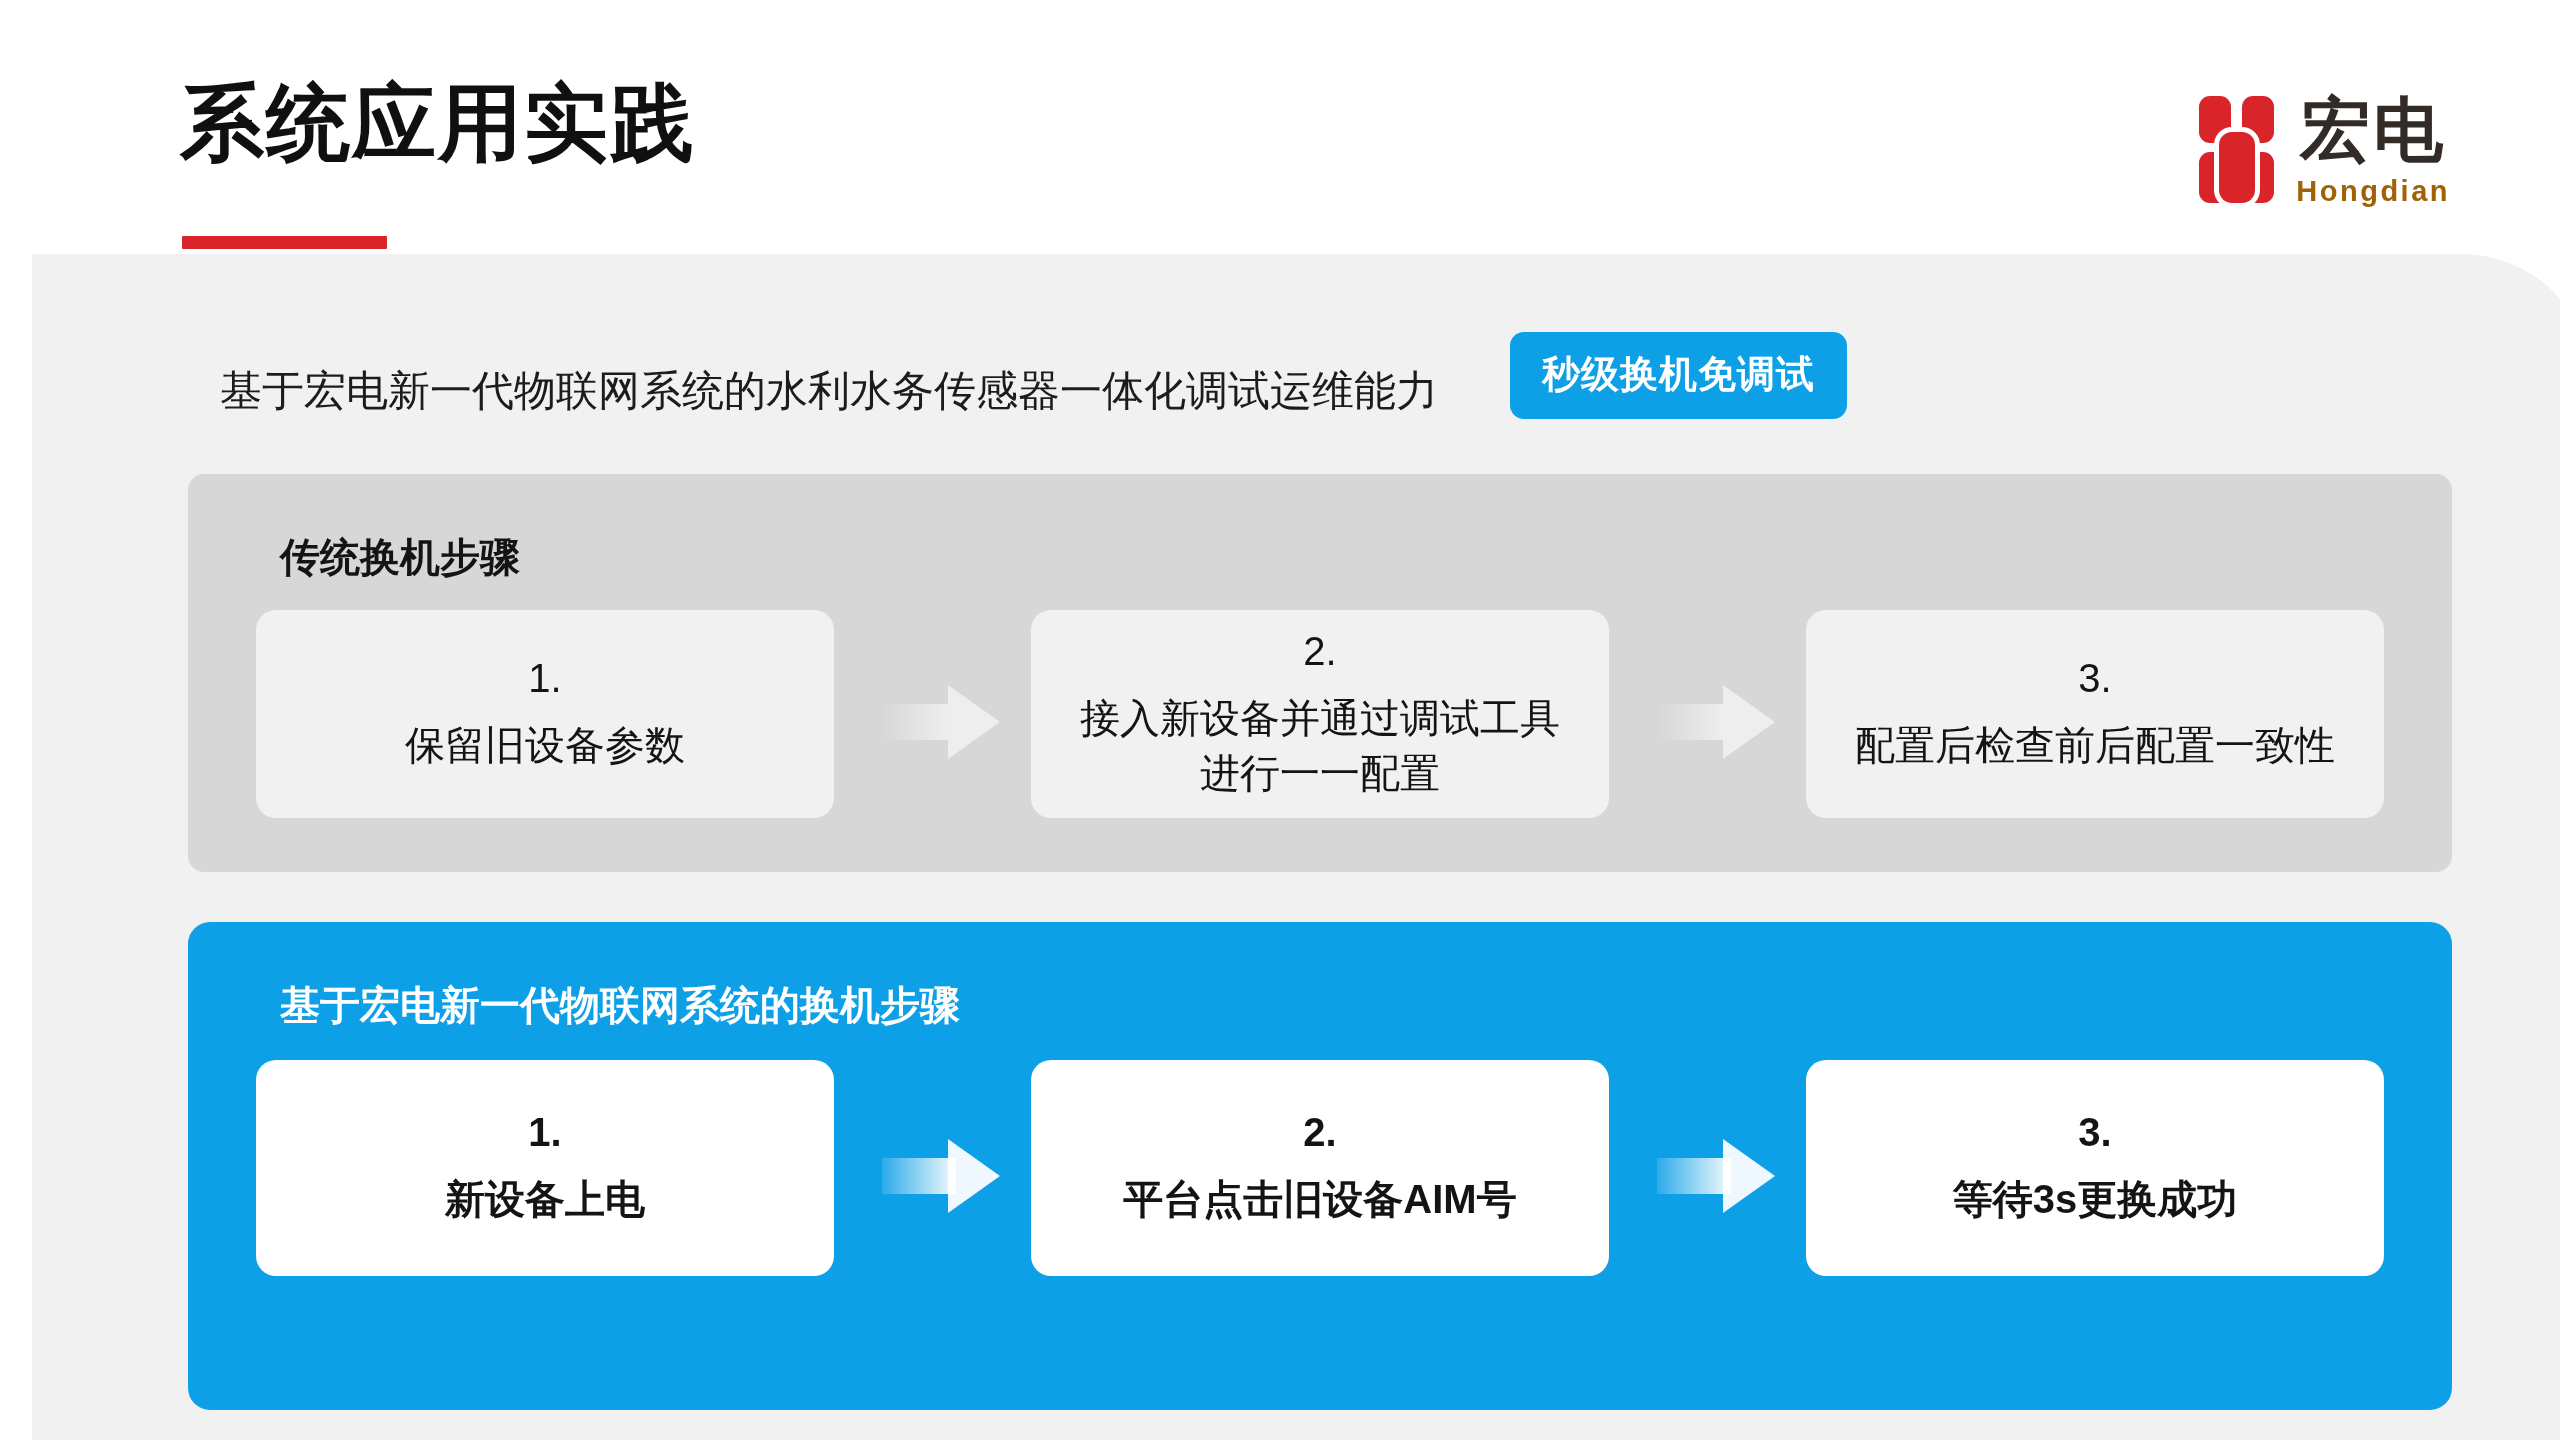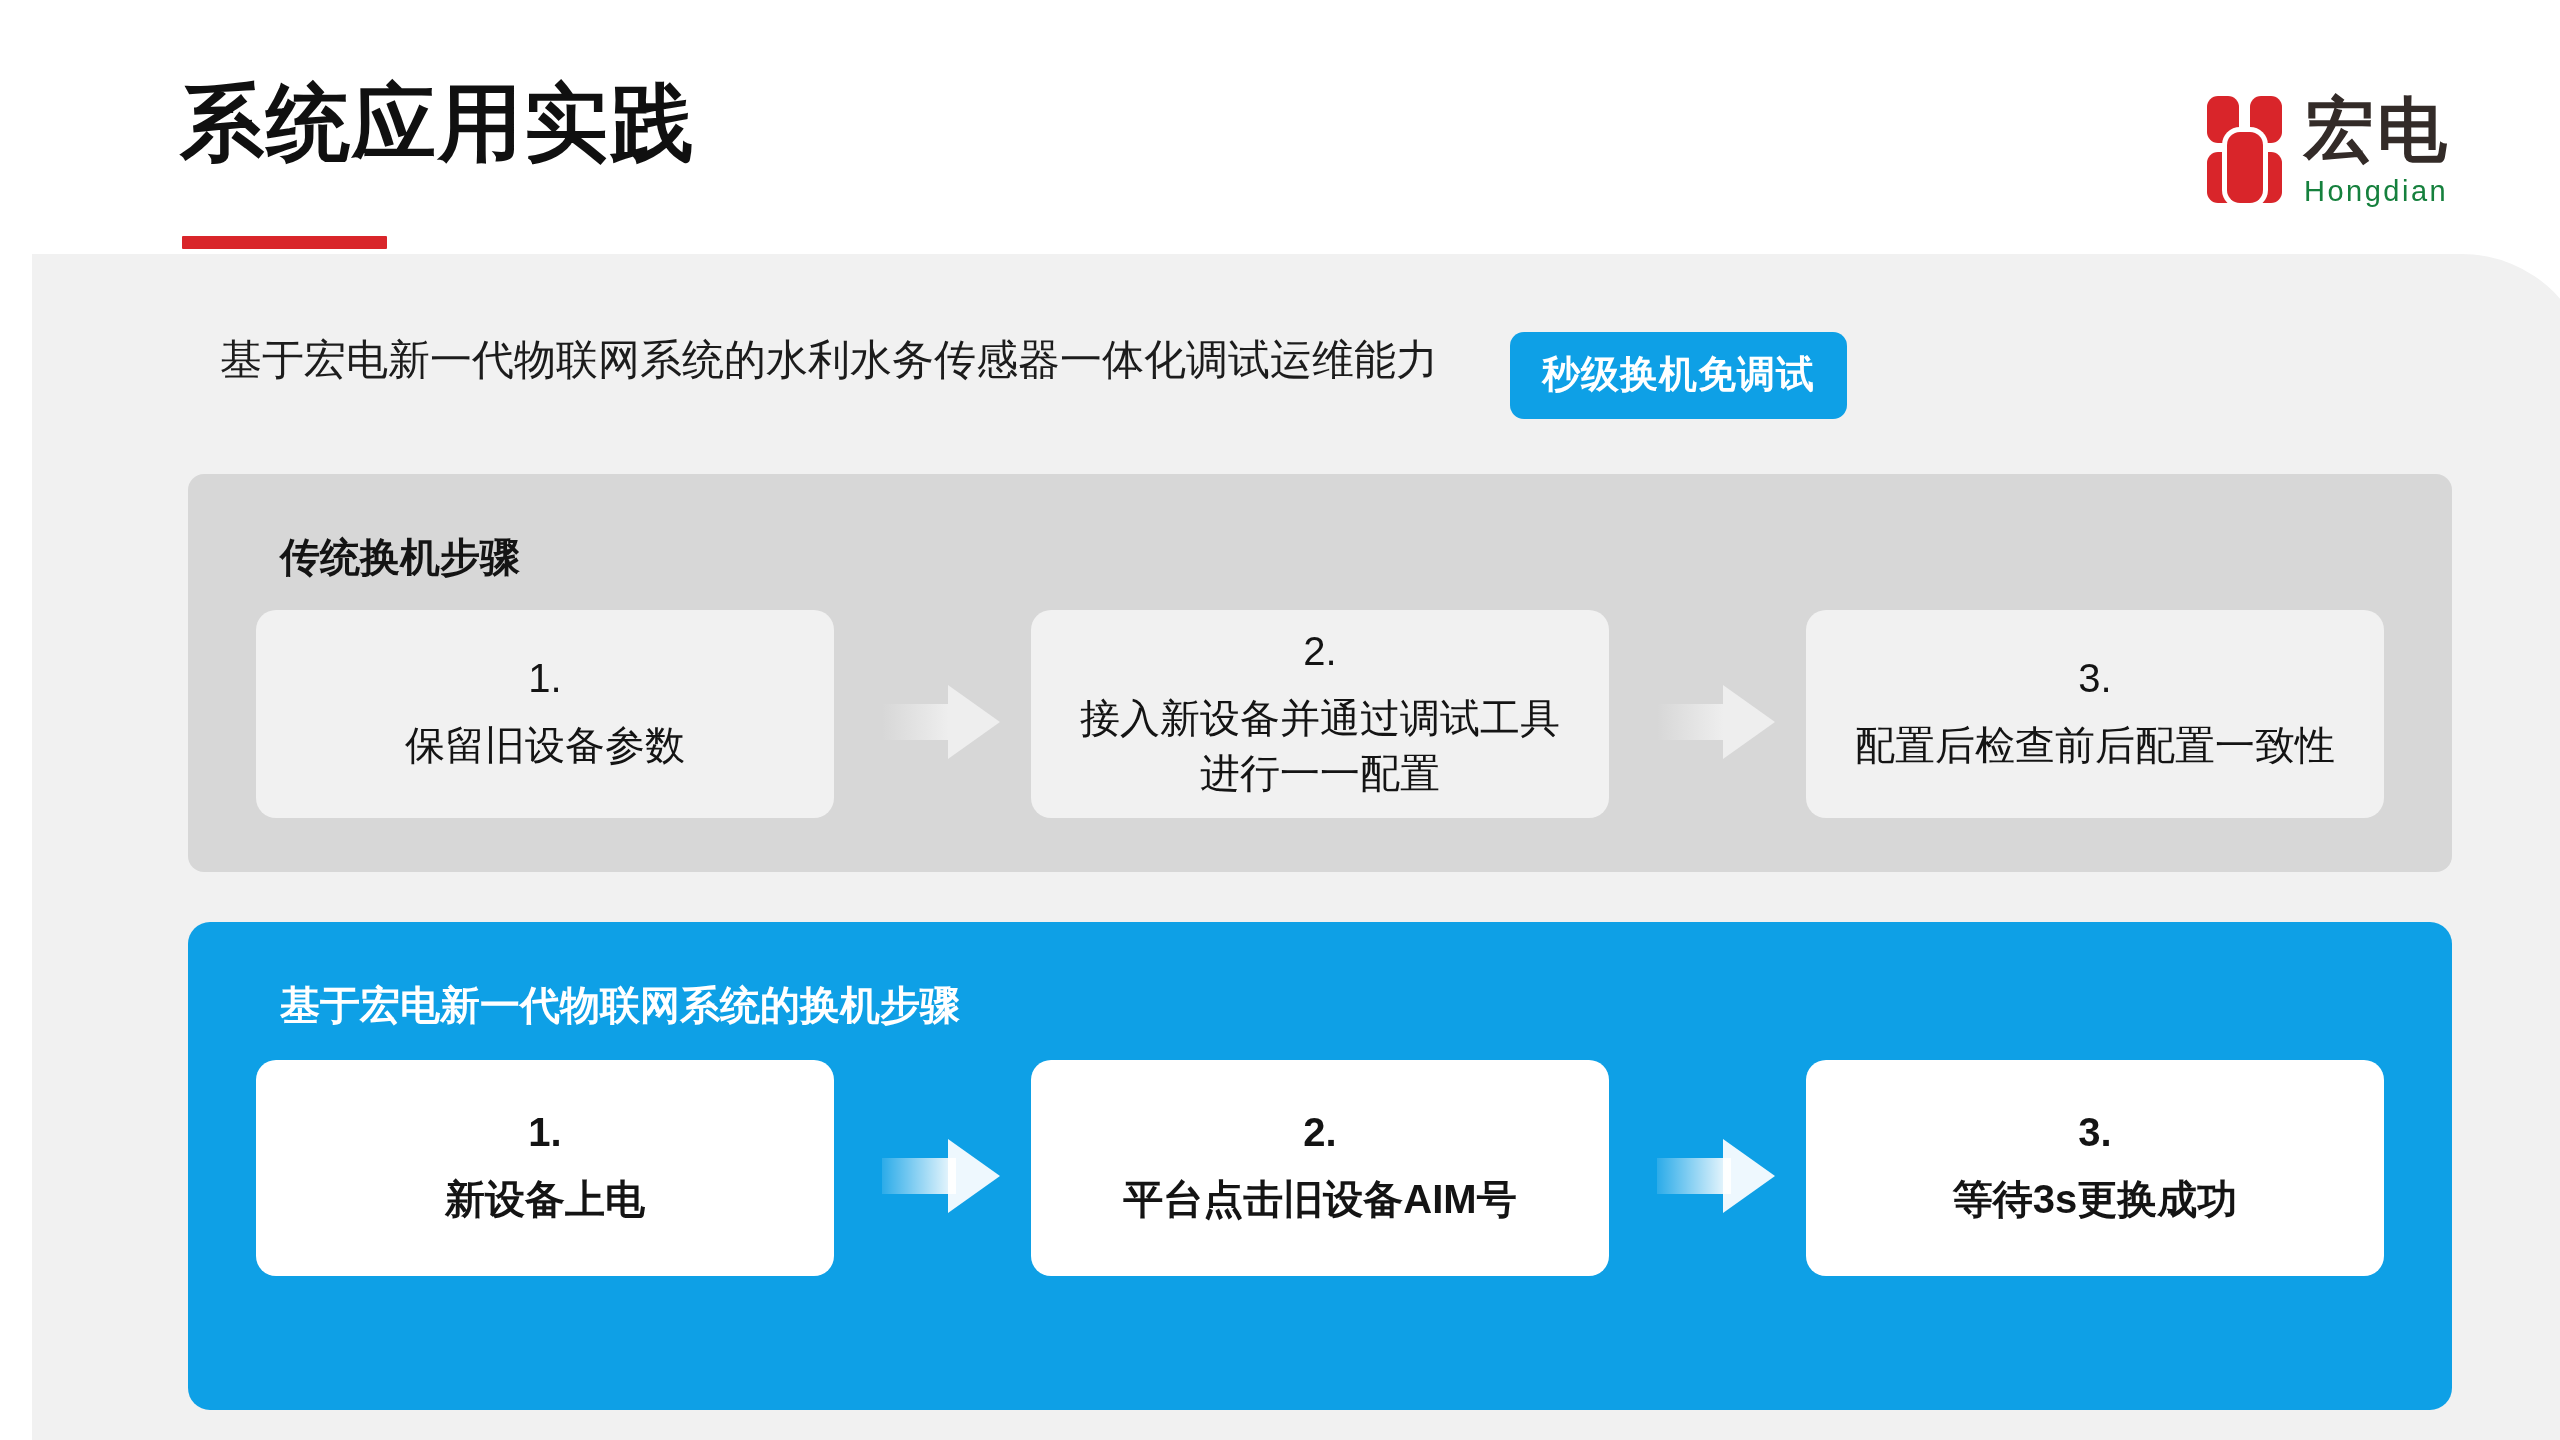--- a/index.html
+++ b/index.html
@@ -34,34 +34,34 @@
   .logo-mark .lm-bl { left:0;   top:56px; width:32px; height:51px; }
   .logo-mark .lm-br { left:43px;top:56px; width:32px; height:51px; }
   .logo-mark .lm-ctr{ left:20px;top:36px; width:36px; height:71px; background:#d9252a;
                       border-radius:13px; box-shadow:0 0 0 5px #ffffff; }
   .logo-text { display:flex; flex-direction:column; }
   .logo-cn {
     font-size:70px; font-weight:700; color:#332b28;
     line-height:0.98; letter-spacing:3px;text-align:center;
   }
   .logo-en {
-    font-size:29px; font-weight:400; color:#15803d;
+    font-size:29px; font-weight:700; color:#a16207;
     letter-spacing:2.5px; margin-top:2px; text-align:left;
   }
 
   
   .content-shell {
     position:absolute; left:0; top:222px; width:2560px; height:1218px;
     background:#f1f1f1; border-top-right-radius:130px;
   }
 
   
   .subtitle-row {
     position:absolute; left:172px; top:62px;
-    display:flex; align-items:flex-start; gap:56px;
+    display:flex; align-items:flex-end; gap:56px;
   }
   .subtitle-text { font-size:42px; color:#1c1c1c; font-weight:400; white-space:nowrap; }
   .badge {
     background:#0ea0e6; color:#ffffff;
     font-size:38px; font-weight:700; letter-spacing:1px;
     padding:17px 32px 19px; border-radius:14px; white-space:nowrap;
   }
 
   
   .panel { position:absolute; left:148px; width:2264px; border-radius:22px; }

